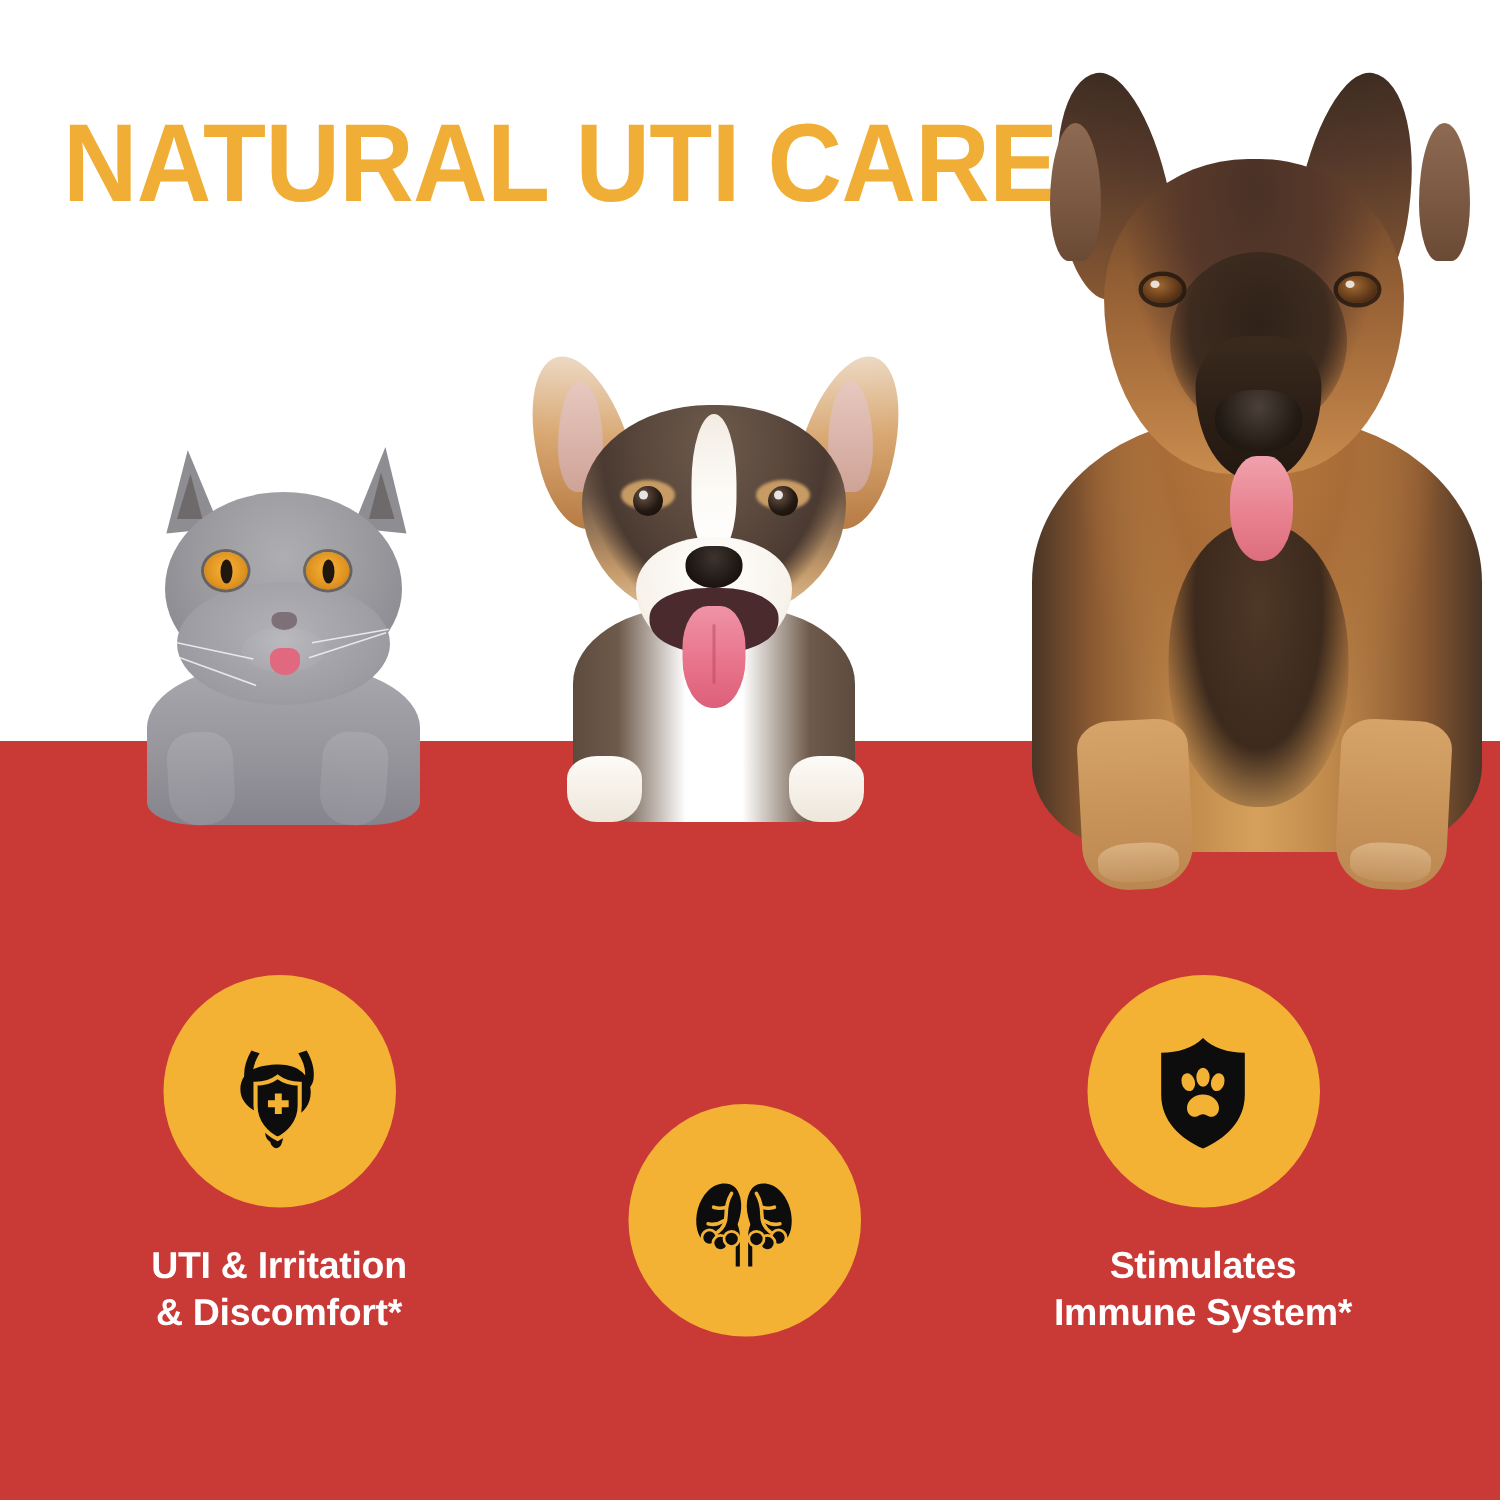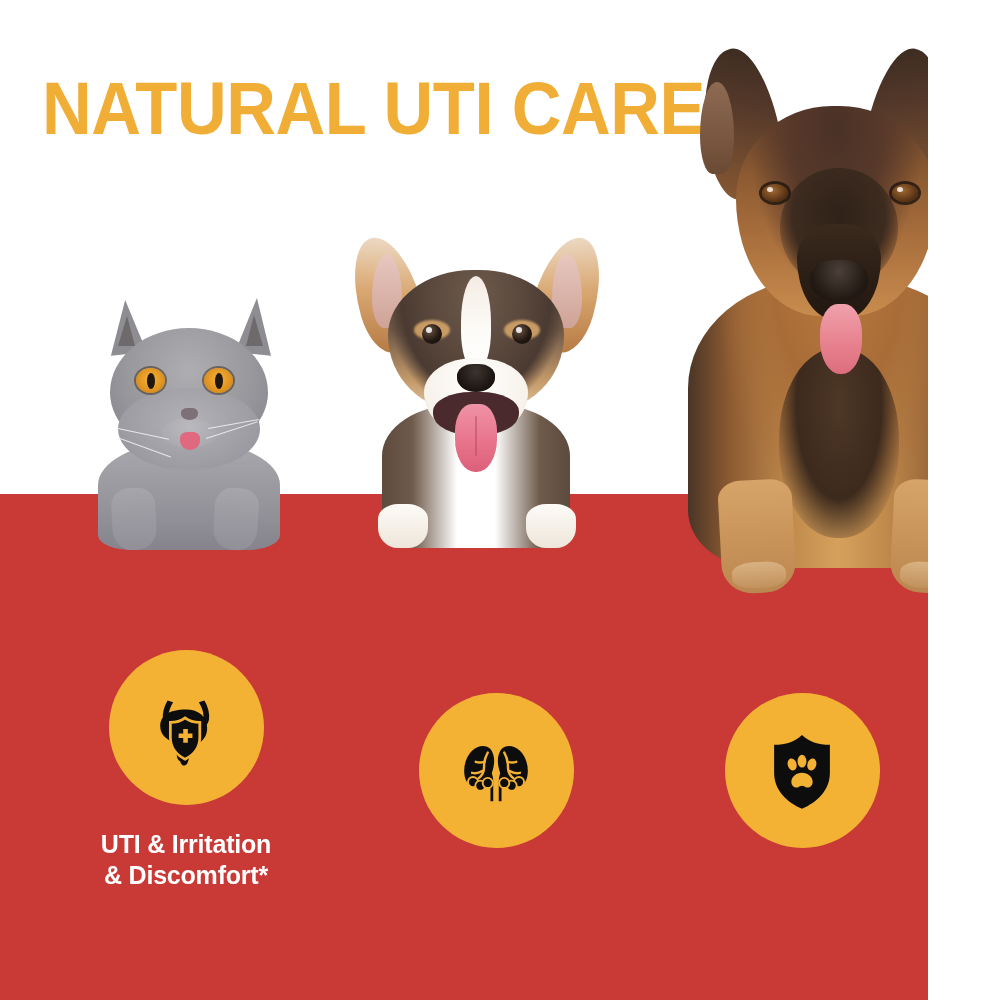--- a/index.html
+++ b/index.html
@@ -3,21 +3,21 @@
 <meta charset="utf-8">
 <title>Natural UTI Care</title>
 <style>
   * { margin:0; padding:0; box-sizing:border-box; }
   html, body {
     width:1000px; height:1000px;
     font-family:"Liberation Sans", sans-serif;
     background:#ffffff; overflow:hidden;
   }
   #poster {
-    position:relative; width:928px; height:1000px;
+    position:relative; width:1000px; height:1000px;
     background:#ffffff; overflow:hidden;
   }
 
   
   .headline {
     position:absolute; left:42px; top:72px;
     font-size:74px; line-height:74px;
     font-weight:800; letter-spacing:-0.5px;
     color:#F0AE36;
     transform:scaleX(0.93); transform-origin:left top;
@@ -289,21 +289,21 @@
   .gsd-paw.r { right:34px; transform:rotate(3deg); }
   .gsd-paw::after {
     content:""; position:absolute; left:14%; bottom:5px; width:72%; height:26px;
     background:linear-gradient(180deg,rgba(235,205,165,.55) 0%, rgba(215,180,135,.2) 100%);
     border-radius:40%;
   }
 
   
   .benefits {
     position:absolute; left:0; top:650px; width:1000px;
-    display:flex; justify-content:center; align-items:center;
+    display:flex; justify-content:center; align-items:flex-end;
   }
   .benefit { width:310px; display:flex; flex-direction:column; align-items:center; }
   .benefit:nth-child(1) { margin-left:-12px; }
   .benefit:nth-child(3) { margin-left:-4px; }
   .badge {
     width:155px; height:155px; border-radius:50%;
     background:#F4B234;
     display:flex; align-items:center; justify-content:center;
   }
   .badge svg { display:block; }
@@ -459,17 +459,19 @@
             <path d="M50 6c8 8 20 12 34 12v34c0 22-16 36-34 44C32 88 16 74 16 52V18c14 0 26-4 34-12z" fill="#0D0D0D"></path>
             <g fill="#F4B234">
               <ellipse cx="38" cy="42" rx="5.4" ry="7.4" transform="rotate(-16 38 42)"></ellipse>
               <ellipse cx="50" cy="38" rx="5.4" ry="7.8"></ellipse>
               <ellipse cx="62" cy="42" rx="5.4" ry="7.4" transform="rotate(16 62 42)"></ellipse>
               <path d="M50 52c7 0 13 5 13 11 0 5-4 8-8 7-2-1-3-2-5-2s-3 1-5 2c-4 1-8-2-8-7 0-6 6-11 13-11z"></path>
             </g>
           </svg>
         </span>
       </div>
+      <div class="benefit-label">Stimulates
+Immune System*</div>
     </div>
 
   </div>
 
 </div>
 
 </body></html>

